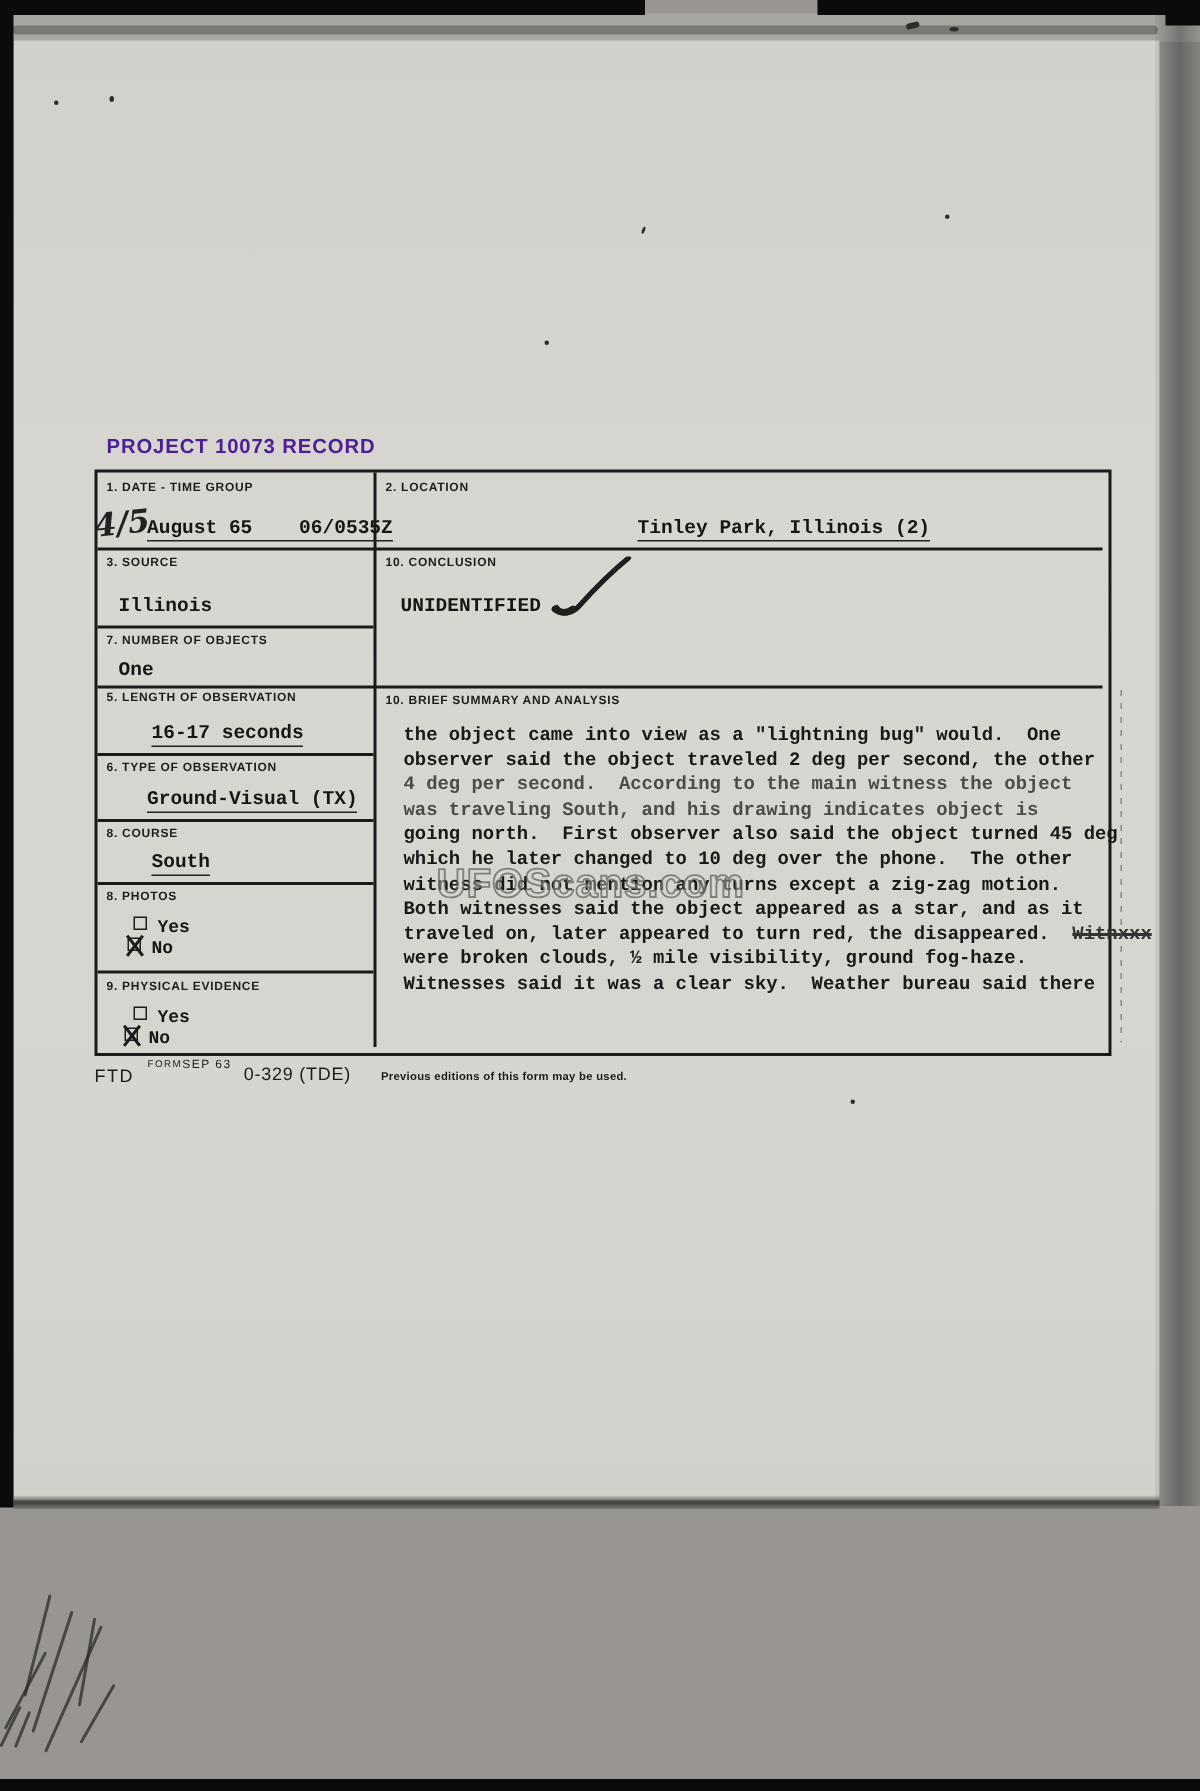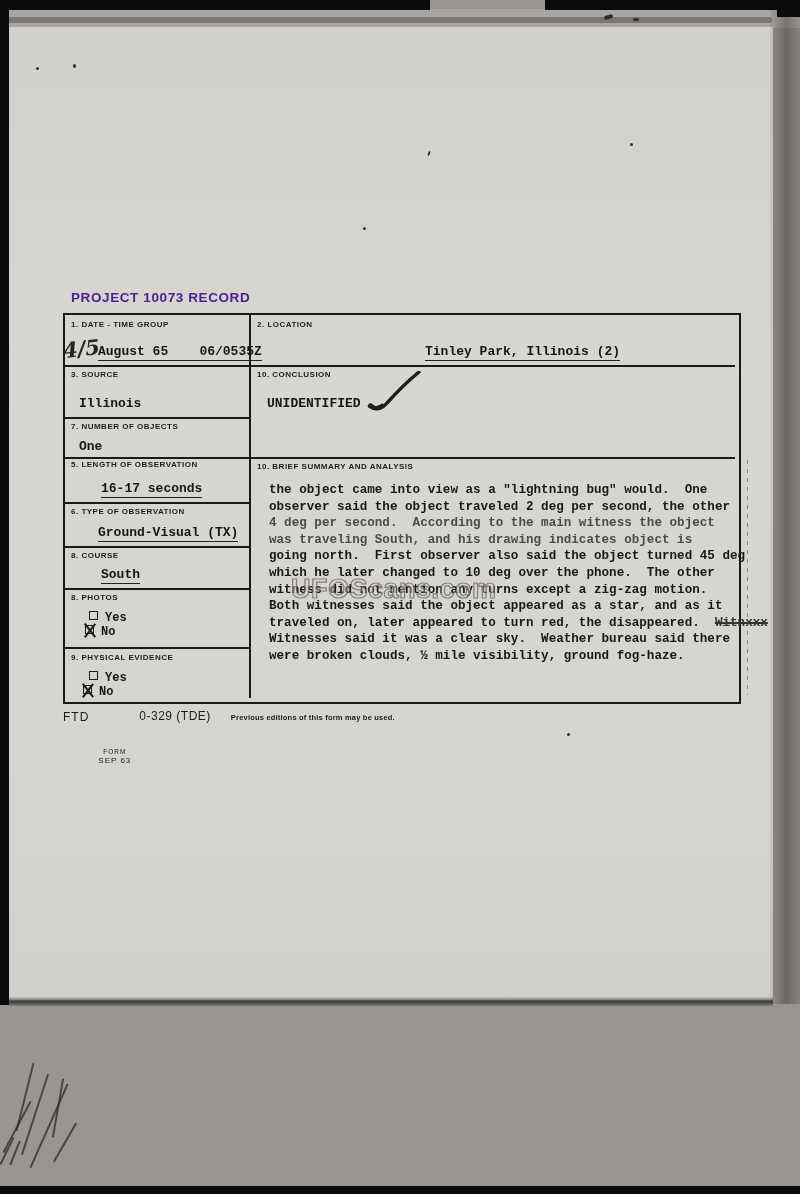--- a/index.html
+++ b/index.html
@@ -39,21 +39,21 @@
            font-family:"Liberation Mono","DejaVu Sans Mono",monospace;
            font-size:12.6px;font-weight:bold;line-height:16.6px;color:#181818;}
   .summary div{white-space:pre;}
   .faded{color:#4c4b49;}
   .struck{text-decoration:line-through;text-decoration-thickness:2px;color:#333;}
   .wm{position:absolute;left:291px;top:574px;font-size:27px;font-weight:bold;letter-spacing:.5px;
       color:rgba(214,212,206,.42);-webkit-text-stroke:1.2px rgba(95,93,89,.72);
       font-family:"Liberation Sans",sans-serif;}
   .footer{position:absolute;left:63px;top:704px;display:flex;align-items:flex-start;color:#1c1c1c;}
   .ftd{font-size:12px;letter-spacing:1px;margin-top:6px;}
-  .stack{margin-left:9px;display:flex;flex-direction:column;align-items:center;margin-top:44px;}
+  .stack{margin-left:9px;display:flex;flex-direction:row;align-items:center;}
   .stack .s1{font-size:6.5px;letter-spacing:1px;}
   .stack .s2{font-size:8px;letter-spacing:1px;margin-top:1px;}
   .fnum{font-size:12px;margin-left:8px;margin-top:5px;letter-spacing:.5px;}
   .fnote{font-size:7.5px;font-weight:bold;margin-left:20px;margin-top:9px;letter-spacing:.2px;}
   .check-svg{position:absolute;}
   .dashv{position:absolute;left:747px;top:460px;width:1px;height:235px;
          background:repeating-linear-gradient(180deg,#5a5855 0 4px,transparent 4px 9px);opacity:.6;}
 </style>
 </head>
 <body>
@@ -158,22 +158,22 @@
     <div class="summary">
       <div>the object came into view as a "lightning bug" would.  One</div>
       <div>observer said the object traveled 2 deg per second, the other</div>
       <div class="faded">4 deg per second.  According to the main witness the object</div>
       <div class="faded">was traveling South, and his drawing indicates object is</div>
       <div>going north.  First observer also said the object turned 45 deg</div>
       <div>which he later changed to 10 deg over the phone.  The other</div>
       <div>witness did not mention any turns except a zig-zag motion.</div>
       <div>Both witnesses said the object appeared as a star, and as it</div>
       <div><span>traveled on, later appeared to turn red, the disappeared.  </span><span class="struck">Witnxxx</span></div>
+      <div>were broken clouds, ½ mile visibility, ground fog-haze.</div>
       <div>Witnesses said it was a clear sky.  Weather bureau said there</div>
-      <div>were broken clouds, ½ mile visibility, ground fog-haze.</div>
     </div>
   </div>
 
   <div class="dashv"></div>
 
   <div class="footer">
     <span class="ftd">FTD</span>
     <span class="stack">
       <span class="s1">FORM</span>
       <span class="s2">SEP 63</span>

